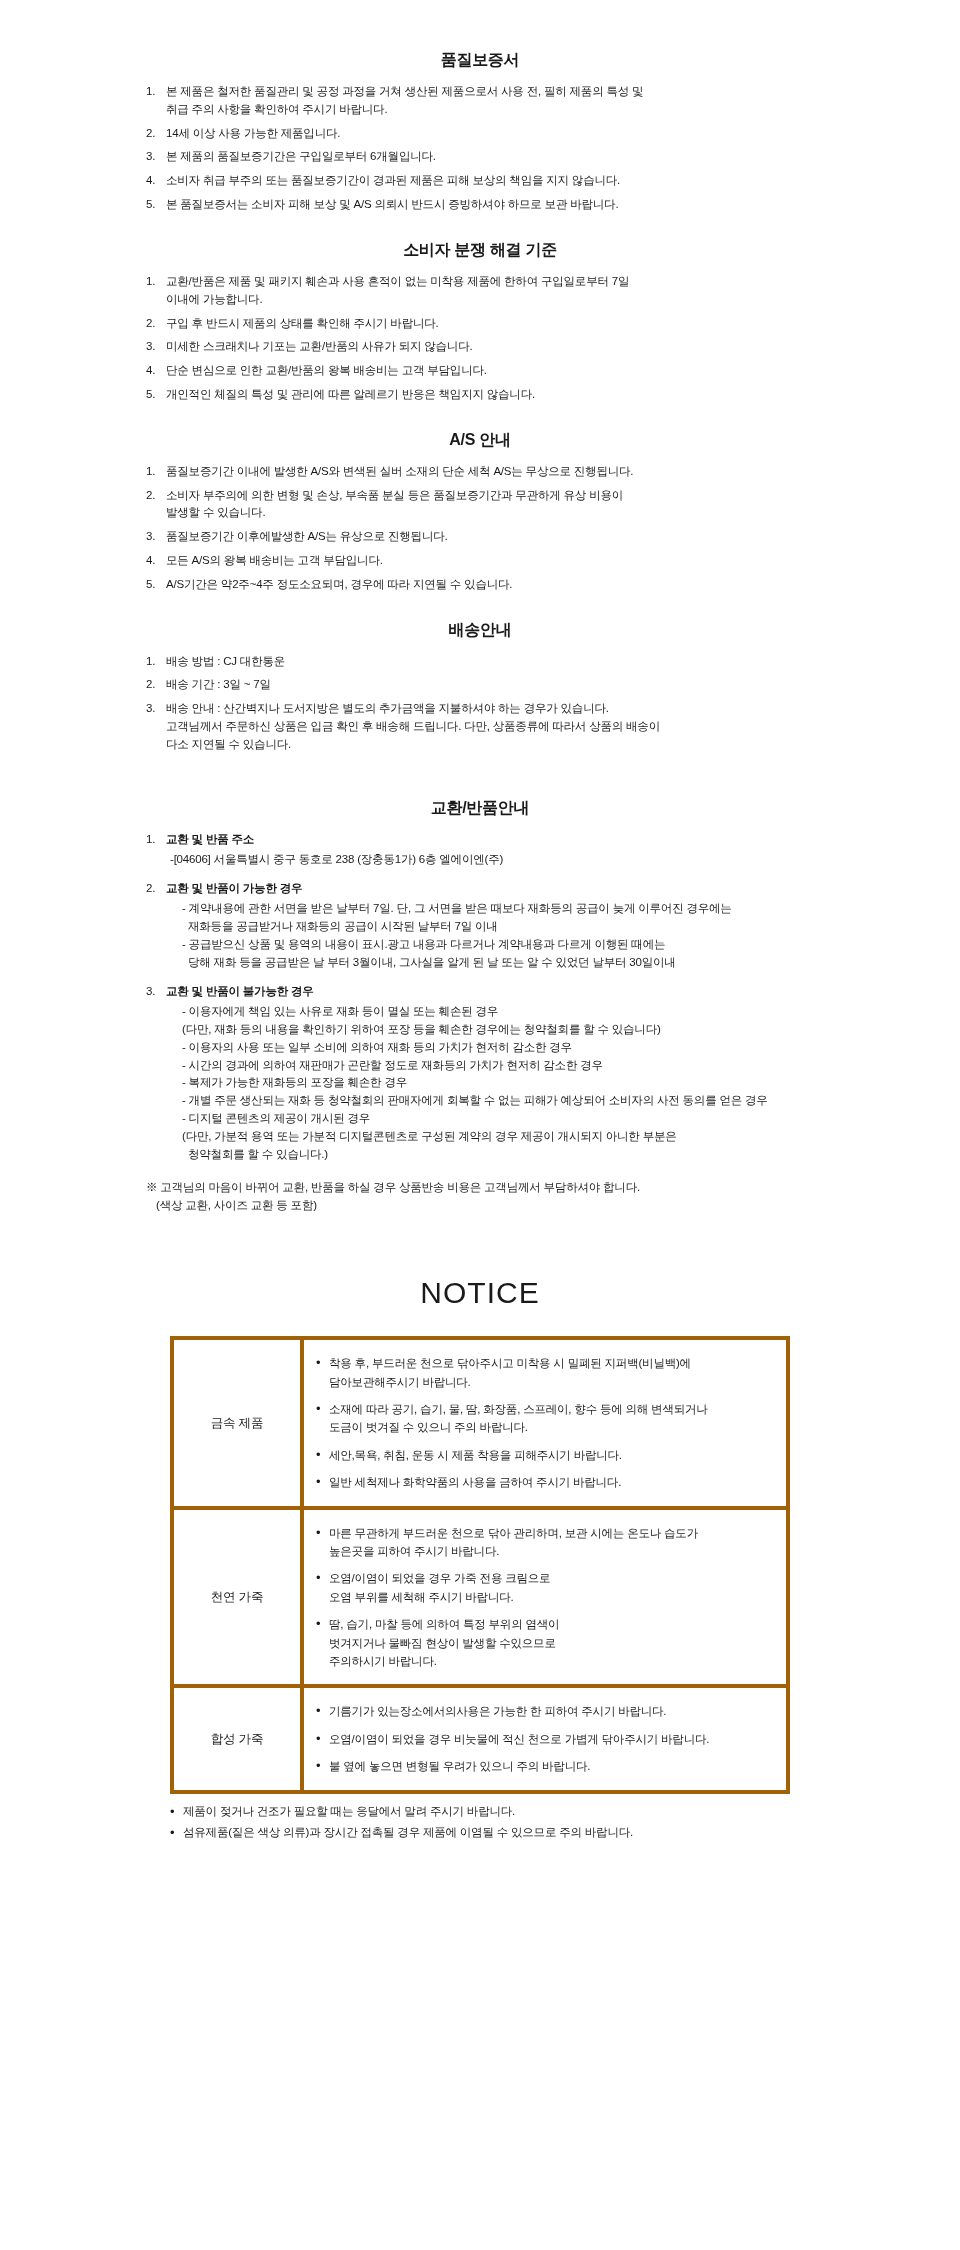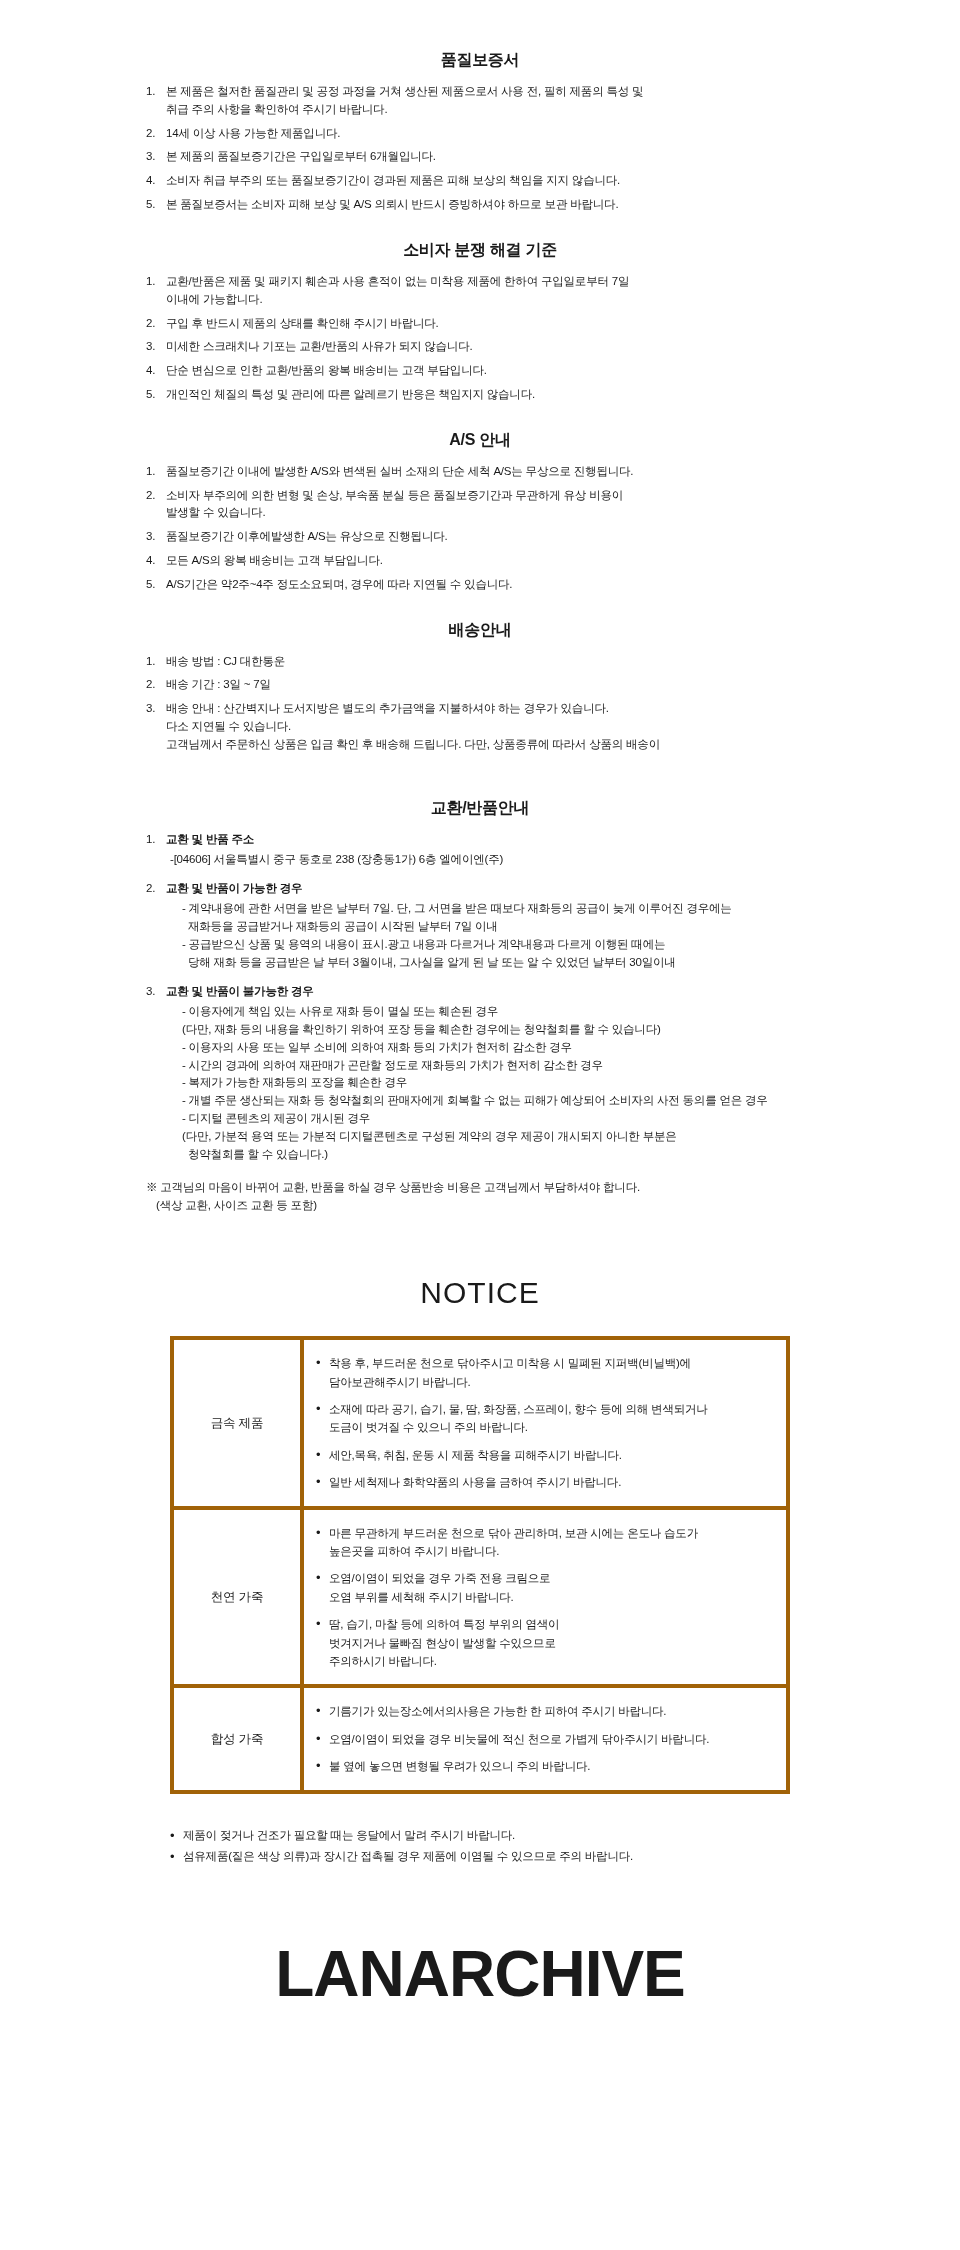--- a/index.html
+++ b/index.html
@@ -124,21 +124,21 @@
   ul.bullets > li:before {
     content: "\2022";
     position: absolute;
     left: 0;
     top: -1px;
     font-size: 13px;
   }
   ul.bullets > li .sub { display: block; }
   .footer-bullets {
     width: 620px;
-    margin: 32px auto 0 auto;
+    margin: 8px auto 0 auto;
     font-size: 11.5px;
     line-height: 1.7;
     letter-spacing: -0.2px;
   }
   .footer-bullets ul.bullets > li { margin-bottom: 2px; }
   .brand {
     text-align: center;
     font-size: 64px;
     font-weight: bold;
     letter-spacing: -1px;
@@ -187,22 +187,22 @@
       <li><span>모든 A/S의 왕복 배송비는 고객 부담입니다.</span></li>
       <li><span>A/S기간은 약2주~4주 정도소요되며, 경우에 따라 지연될 수 있습니다.</span></li>
     </ol>
 
     <h2 class="section-title">배송안내</h2>
     <ol class="num-list">
       <li><span>배송 방법 : CJ 대한통운</span></li>
       <li><span>배송 기간 : 3일 ~ 7일</span></li>
       <li>
         <span>배송 안내 : 산간벽지나 도서지방은 별도의 추가금액을 지불하셔야 하는 경우가 있습니다.</span>
+        <span class="sub">고객님께서 주문하신 상품은 입금 확인 후 배송해 드립니다. 다만, 상품종류에 따라서 상품의 배송이</span>
         <span class="sub">다소 지연될 수 있습니다.</span>
-        <span class="sub">고객님께서 주문하신 상품은 입금 확인 후 배송해 드립니다. 다만, 상품종류에 따라서 상품의 배송이</span>
       </li>
     </ol>
 
     <h2 class="section-title" style="margin-top:44px;">교환/반품안내</h2>
     <ol class="num-list bold-head">
       <li>
         <span class="head">교환 및 반품 주소</span>
         <span class="plain-indent">-[04606] 서울특별시 중구 동호로 238 (장충동1가) 6층 엘에이엔(주)</span>
       </li>
       <li>
@@ -296,14 +296,13 @@
     </tbody>
   </table>
 
   <div class="footer-bullets">
     <ul class="bullets">
       <li><span>제품이 젖거나 건조가 필요할 때는 응달에서 말려 주시기 바랍니다.</span></li>
       <li><span>섬유제품(짙은 색상 의류)과 장시간 접촉될 경우 제품에 이염될 수 있으므로 주의 바랍니다.</span></li>
     </ul>
   </div>
 
-  <div class="brand">LANARCHIVE</div>
 </div>
 
 </body></html>

